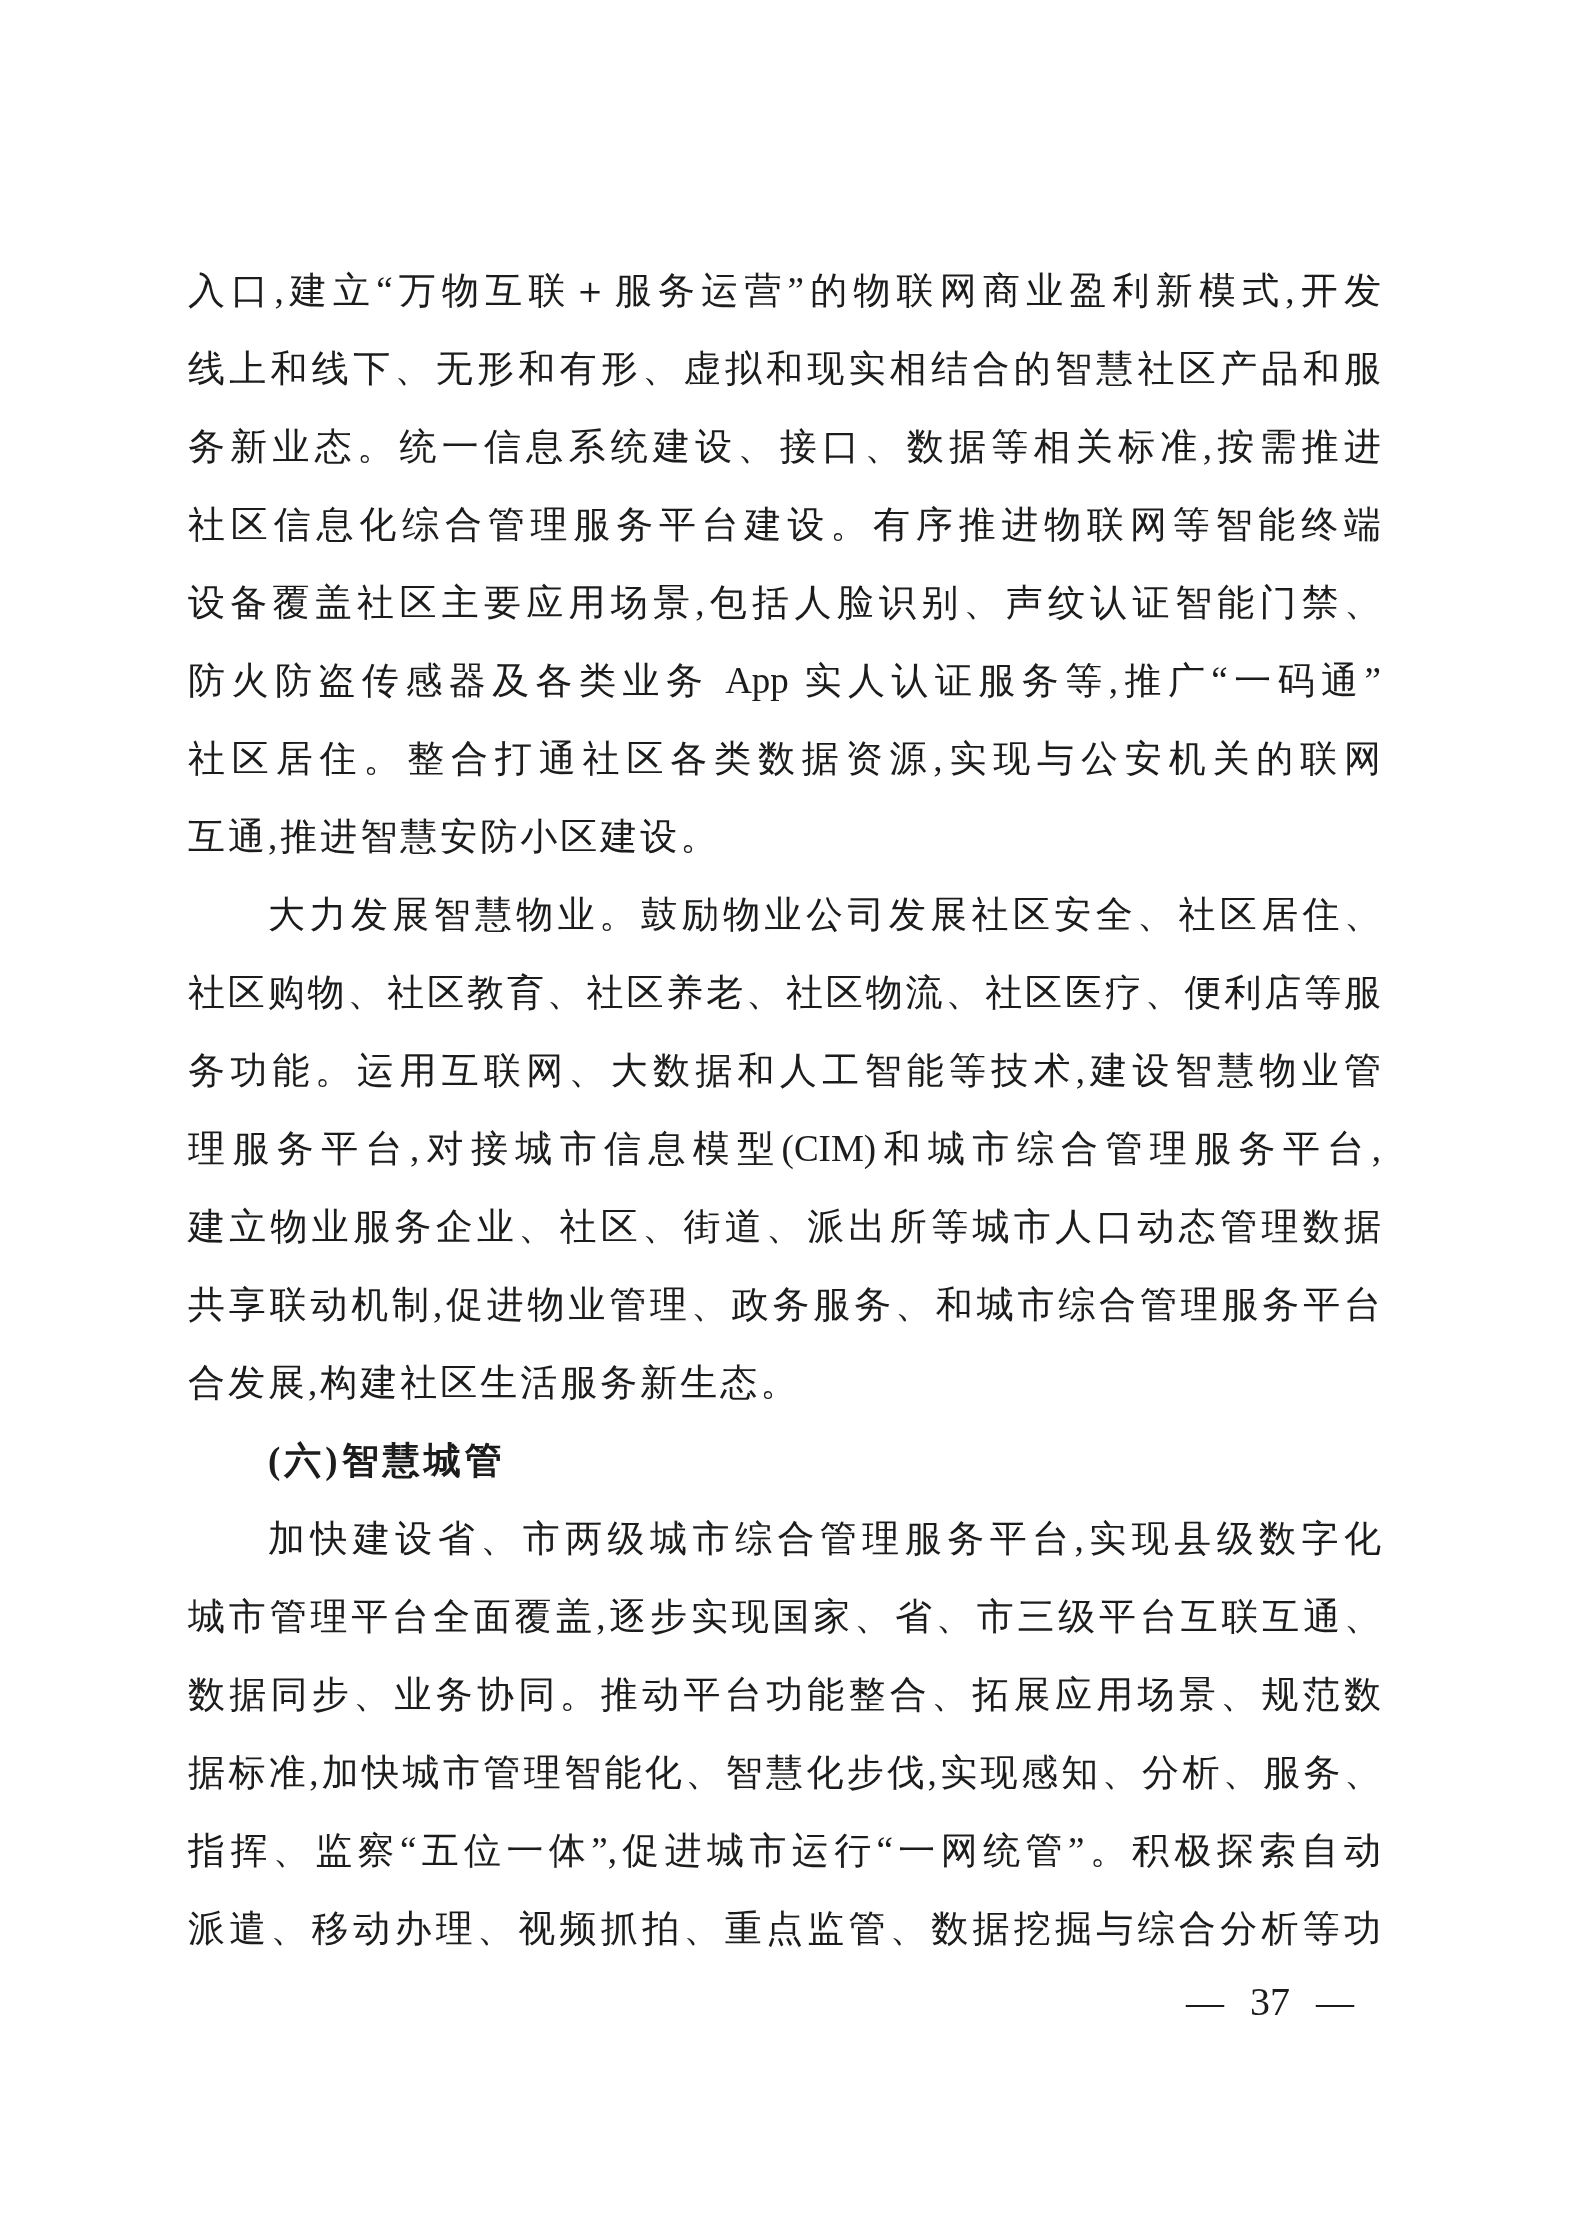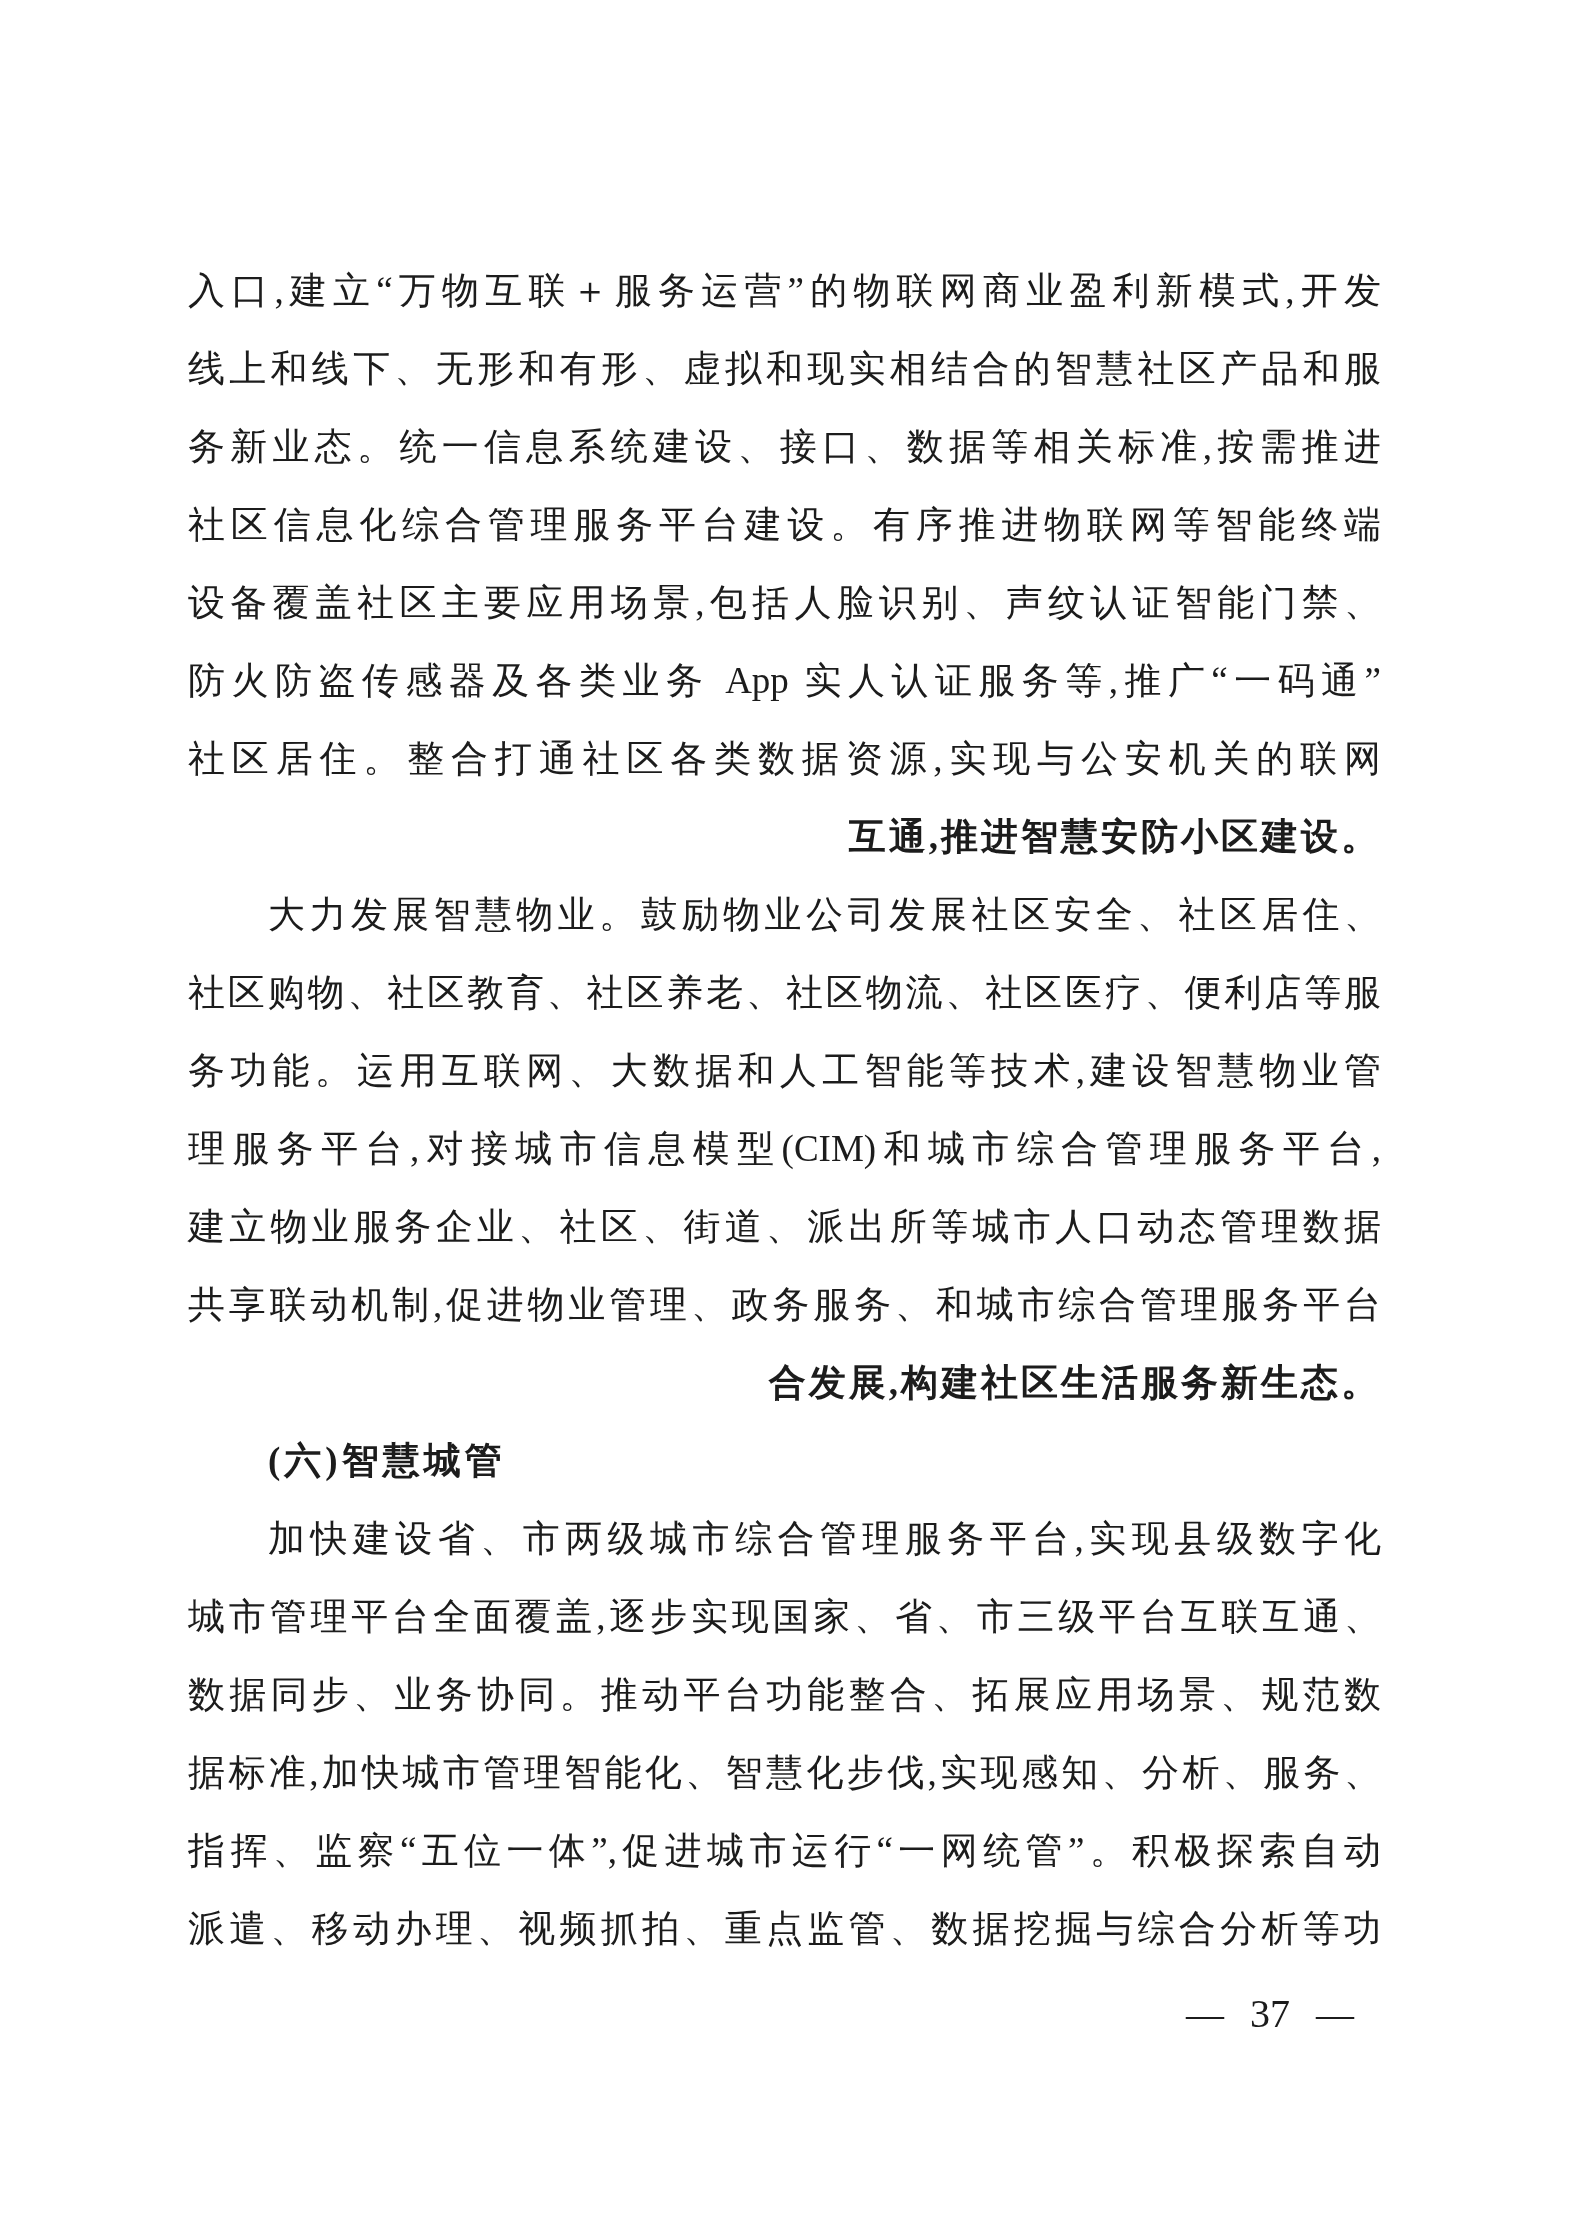--- a/index.html
+++ b/index.html
@@ -27,23 +27,22 @@
     line-height: 78px;
     height: 78px;
     color: #1c1c1c;
     font-weight: 400;
   }
   .just {
     text-align: justify;
     text-align-last: justify;
   }
   .plain {
-    text-align: right;
+    text-align: left;
     letter-spacing: 3px;
-    font-weight: bold;
   }
   .indent {
     text-indent: 80px;
   }
   .heading {
     font-weight: 600;
     letter-spacing: 4px;
     text-align: left;
   }
   .footer {
@@ -53,21 +52,21 @@
     display: flex;
     align-items: center;
     font-size: 38px;
     line-height: 48px;
     color: #1c1c1c;
   }
   .footer .dash {
     letter-spacing: 0;
   }
   .footer .num {
-    margin: 12px 26px;
+    margin: 0 26px;
     font-size: 40px;
   }
 </style>
 </head>
 <body>
 
 <div class="page">
 
   <div class="text-block">
     <div class="line just">入口,建立“万物互联＋服务运营”的物联网商业盈利新模式,开发</div>

